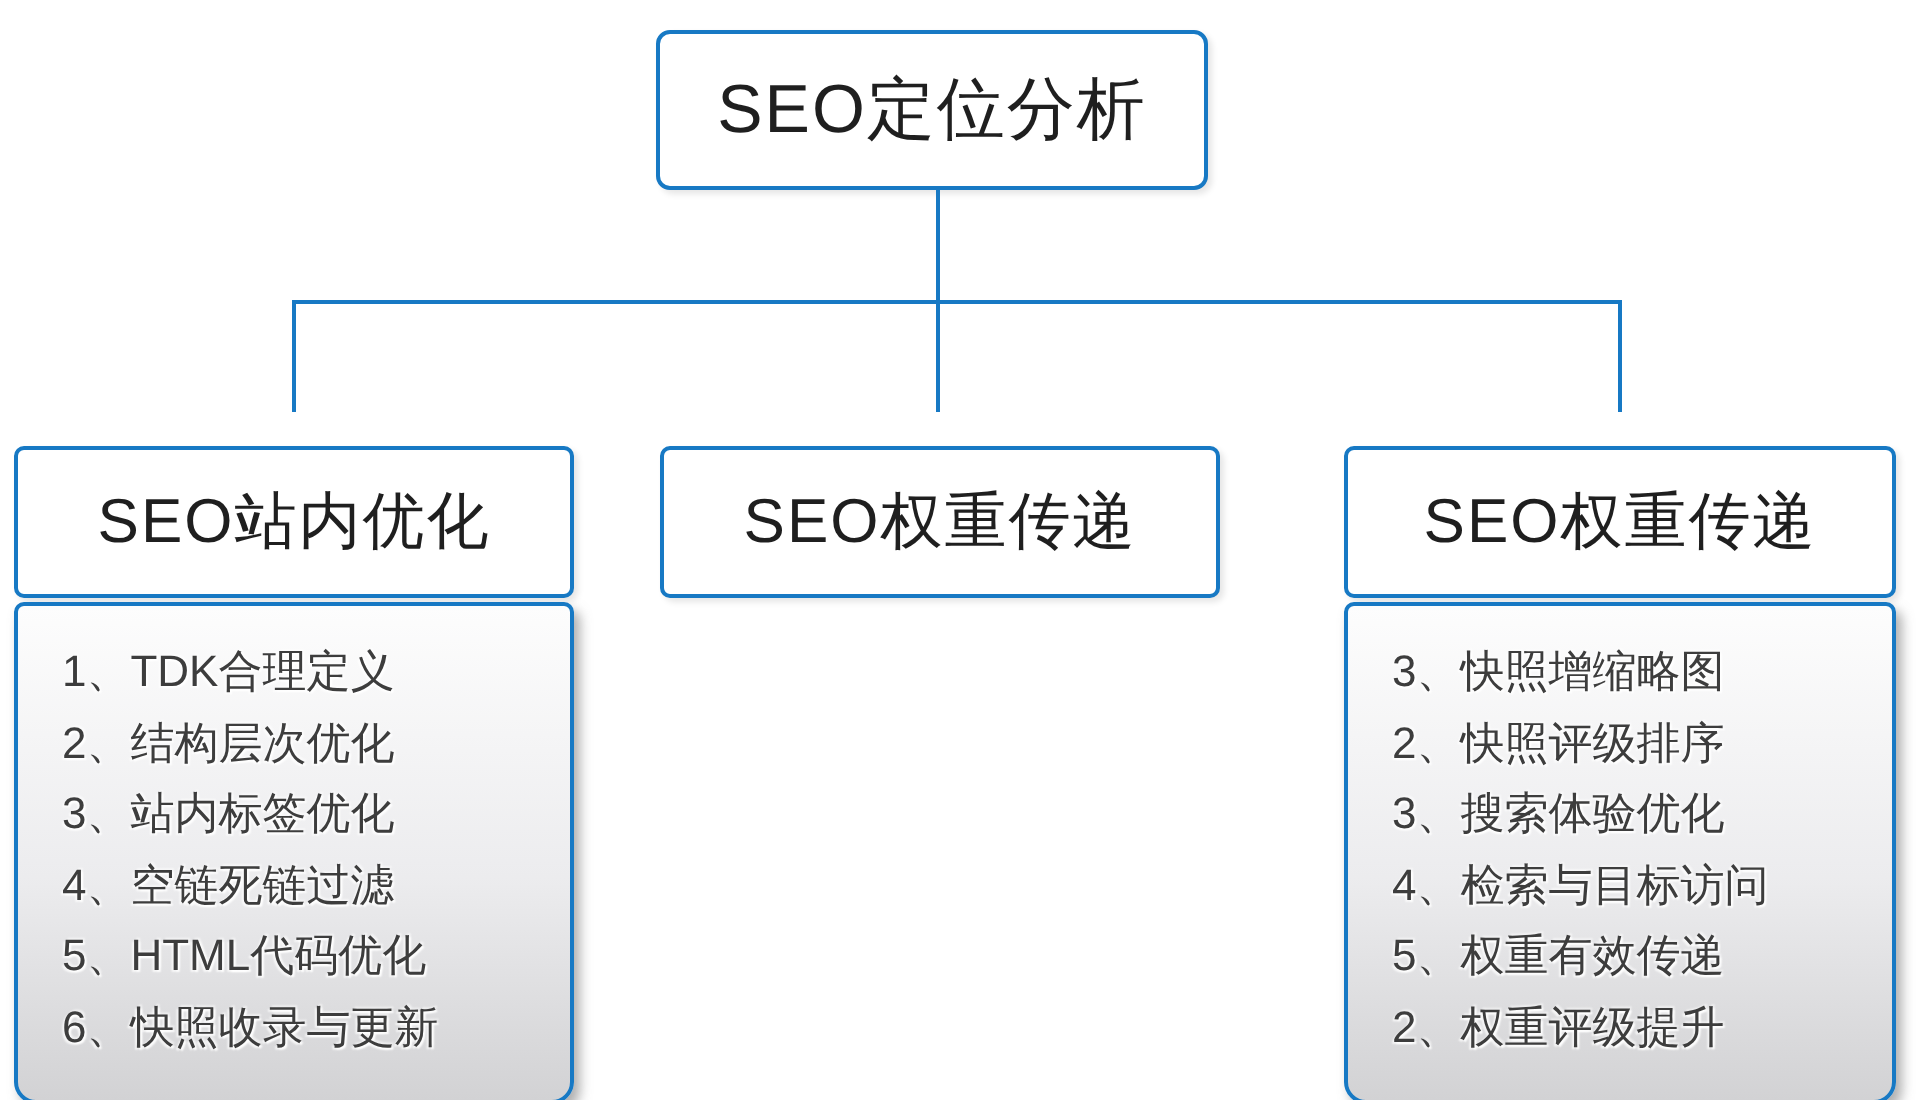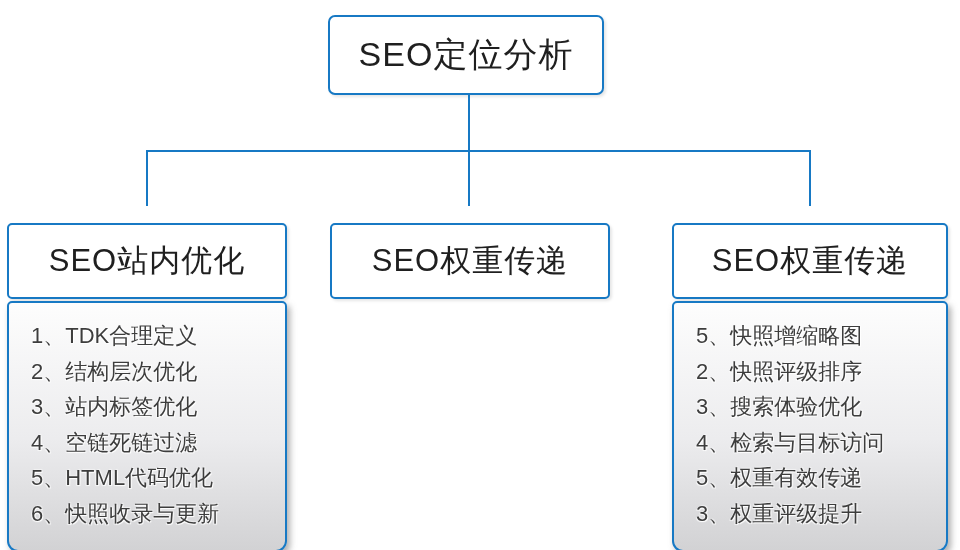--- a/index.html
+++ b/index.html
@@ -83,22 +83,22 @@
     <div class="header-box">
       <span>SEO权重传递</span>
     </div>
   </div>
 
   <div class="column" style="left:672px;width:276px;">
     <div class="header-box">
       <span>SEO权重传递</span>
     </div>
     <div class="list-box">
-      <div class="list-item">5、快照增缩略图</div>
+      <div class="list-item">3、快照增缩略图</div>
       <div class="list-item">2、快照评级排序</div>
       <div class="list-item">3、搜索体验优化</div>
       <div class="list-item">4、检索与目标访问</div>
       <div class="list-item">5、权重有效传递</div>
-      <div class="list-item">3、权重评级提升</div>
+      <div class="list-item">2、权重评级提升</div>
     </div>
   </div>
 
 </div>
 
 </body></html>

